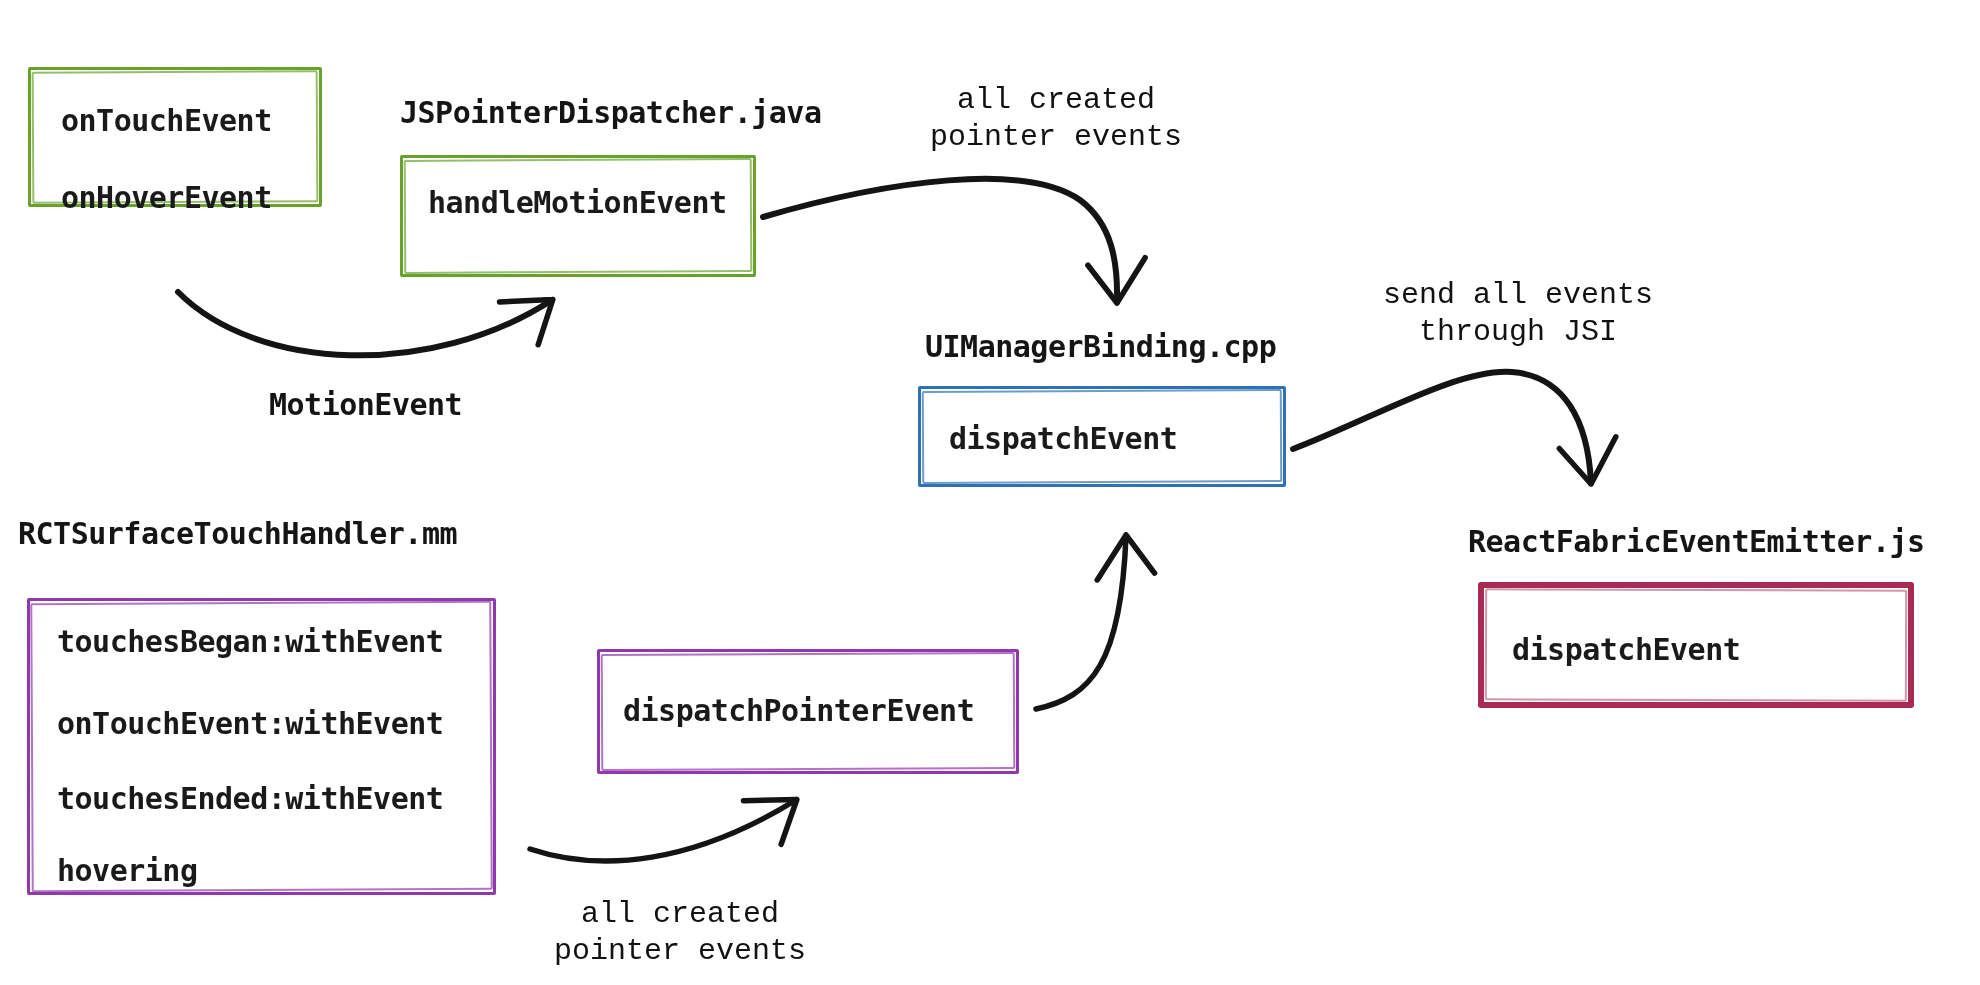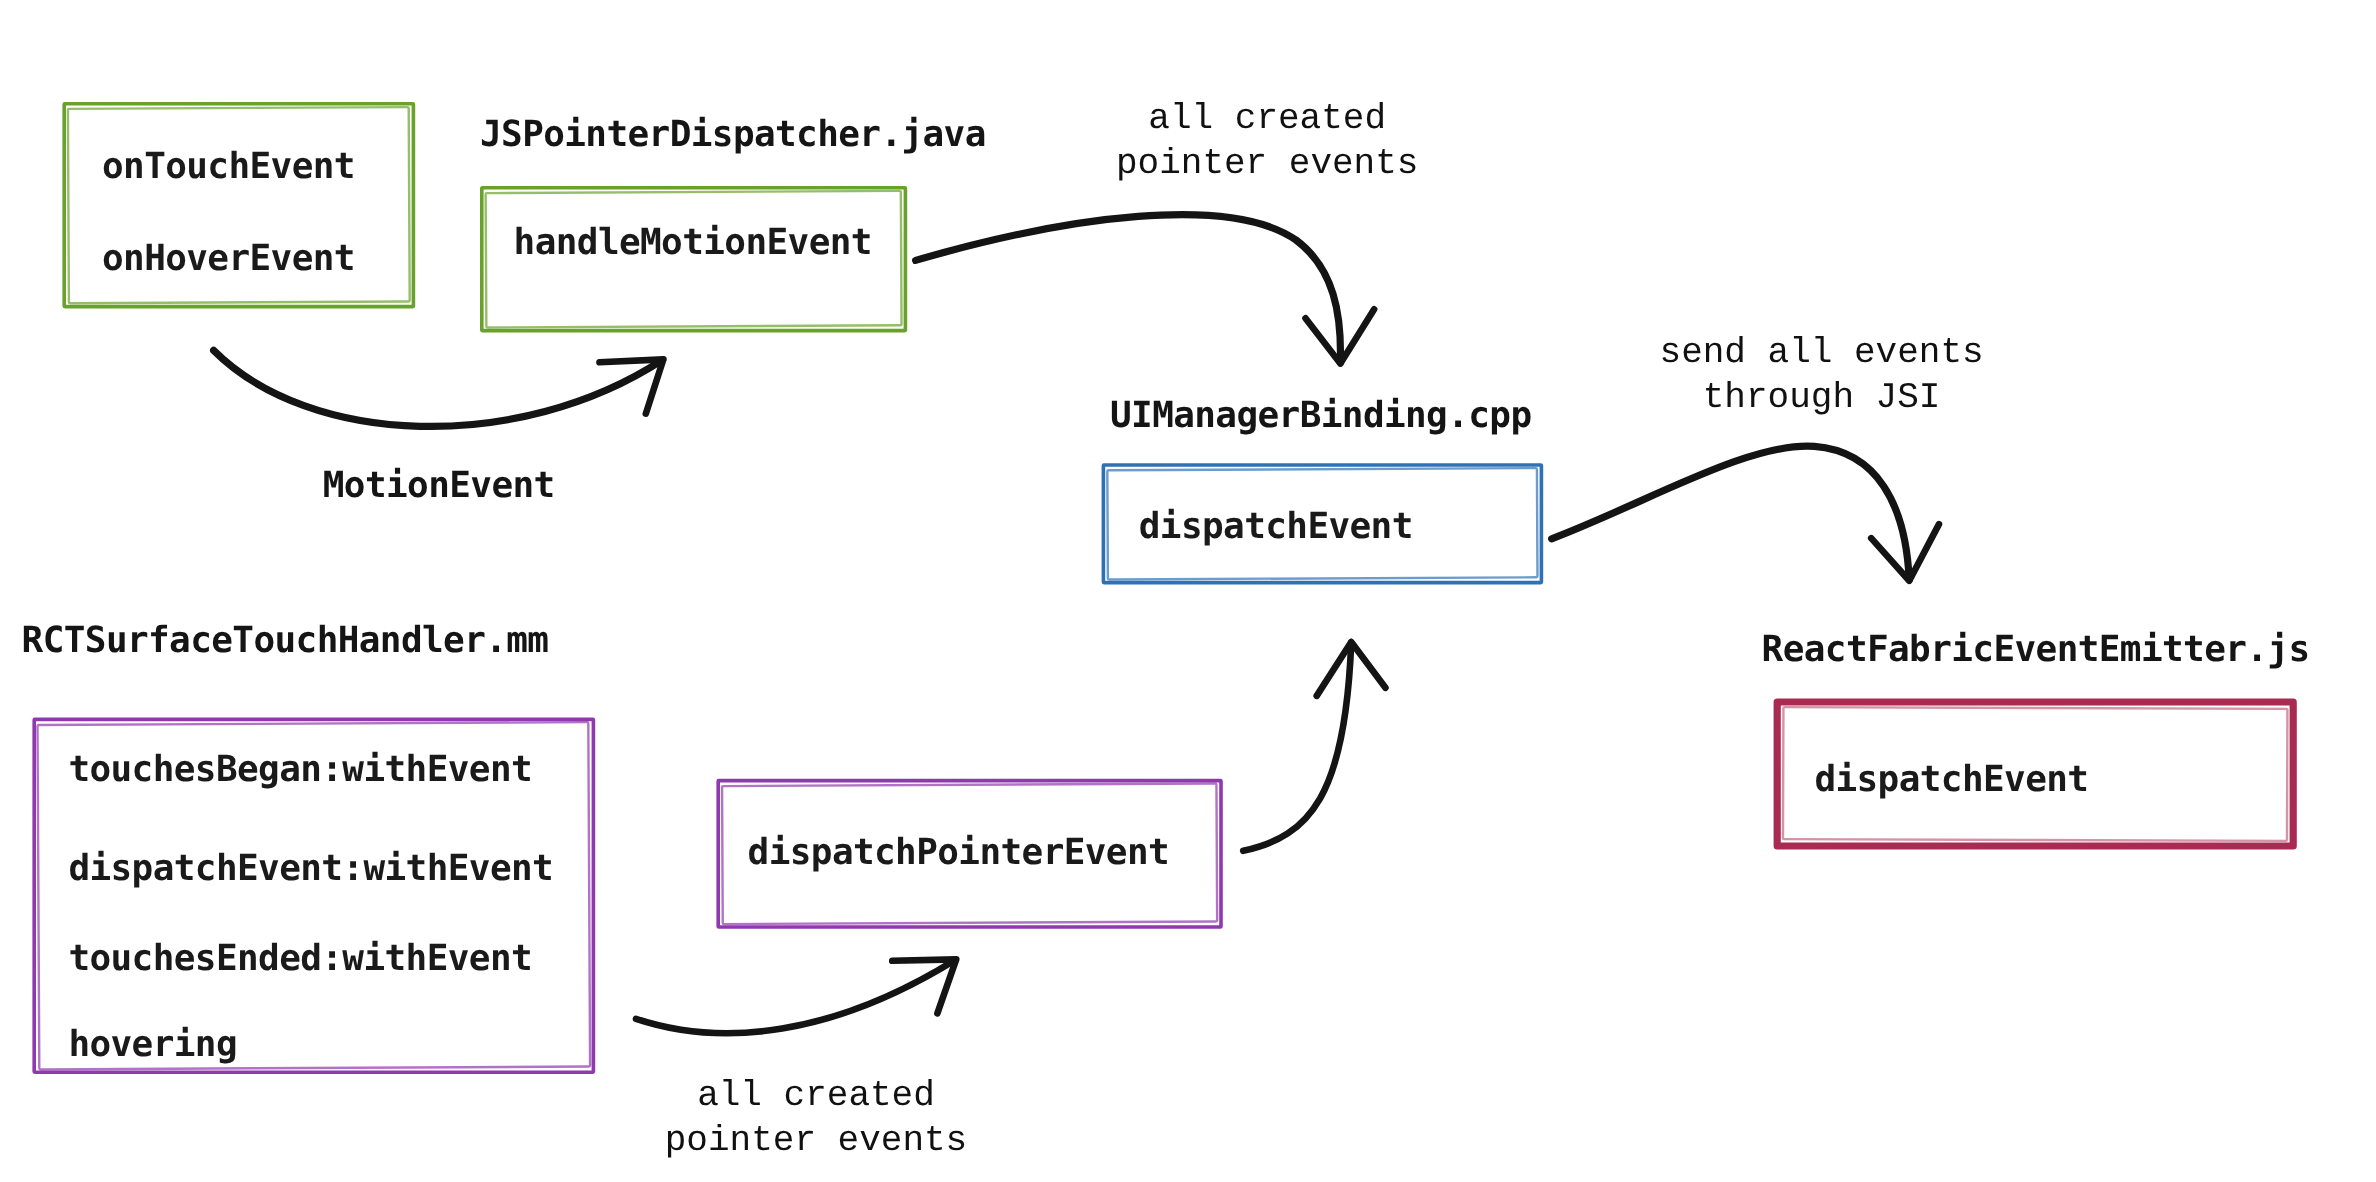--- a/index.html
+++ b/index.html
@@ -88,21 +88,21 @@
         <path d="M -46 -27 L 0 0 M -37 30 L 0 0" fill="none" stroke="#141414" stroke-width="5.5" stroke-linecap="round"></path>
       </marker>
     </defs>
     <path d="M 178 292 C 258 372, 432 378, 552 300" fill="none" stroke="#141414" stroke-width="6" stroke-linecap="round" marker-end="url(#ah)"></path>
     <path d="M 763 217 C 890 180, 1025 162, 1080 200 C 1112 224, 1118 262, 1117 302" fill="none" stroke="#141414" stroke-width="6" stroke-linecap="round" marker-end="url(#ah)"></path>
     <path d="M 1293 449 C 1372 419, 1458 368, 1512 372 C 1564 376, 1588 420, 1591 483" fill="none" stroke="#141414" stroke-width="6" stroke-linecap="round" marker-end="url(#ah)"></path>
     <path d="M 530 849 C 602 873, 694 863, 796 800" fill="none" stroke="#141414" stroke-width="5.5" stroke-linecap="round" marker-end="url(#ah)"></path>
     <path d="M 1036 709 C 1092 697, 1121 662, 1126 536" fill="none" stroke="#141414" stroke-width="5.5" stroke-linecap="round" marker-end="url(#ah)"></path>
   </svg>
 
-  <div class="box" style="left: 28px; top: 85px; width: 294px; height: 172px; margin-left: 24px; --c: #69a22b;">
+  <div class="box" style="left: 28px; top: 67px; width: 294px; height: 140px; --c: #69a22b;">
     <div class="method" style="left:30px; top:34px">onTouchEvent</div>
     <div class="method" style="left:30px; top:111px">onHoverEvent</div>
   </div>
 
   <div class="file-label" style="left:400px; top:96px">JSPointerDispatcher.java</div>
   <div class="box" style="left: 400px; top: 155px; width: 356px; height: 122px; --c: #69a22b;">
     <div class="method" style="left:25px; top:28px">handleMotionEvent</div>
   </div>
 
   <div class="file-label" style="left:925px; top:330px">UIManagerBinding.cpp</div>
@@ -111,21 +111,21 @@
   </div>
 
   <div class="file-label" style="left:1468px; top:525px">ReactFabricEventEmitter.js</div>
   <div class="box thick" style="left: 1478px; top: 582px; width: 436px; height: 126px; --c: #a92a52;">
     <div class="method" style="left:28px; top:45px">dispatchEvent</div>
   </div>
 
   <div class="file-label" style="left:18px; top:517px">RCTSurfaceTouchHandler.mm</div>
   <div class="box" style="left: 27px; top: 598px; width: 469px; height: 297px; --c: #9038ad;">
     <div class="method" style="left:27px; top:24px">touchesBegan:withEvent</div>
-    <div class="method" style="left:27px; top:106px">dispatchEvent:withEvent</div>
+    <div class="method" style="left:27px; top:106px">onTouchEvent:withEvent</div>
     <div class="method" style="left:27px; top:181px">touchesEnded:withEvent</div>
     <div class="method" style="left:27px; top:253px">hovering</div>
   </div>
 
   <div class="box" style="left: 597px; top: 649px; width: 422px; height: 125px; --c: #9038ad;">
     <div class="method" style="left:23px; top:42px">dispatchPointerEvent</div>
   </div>
 
   <div class="edge-note-mono" style="left:269px; top:388px">MotionEvent</div>
 

